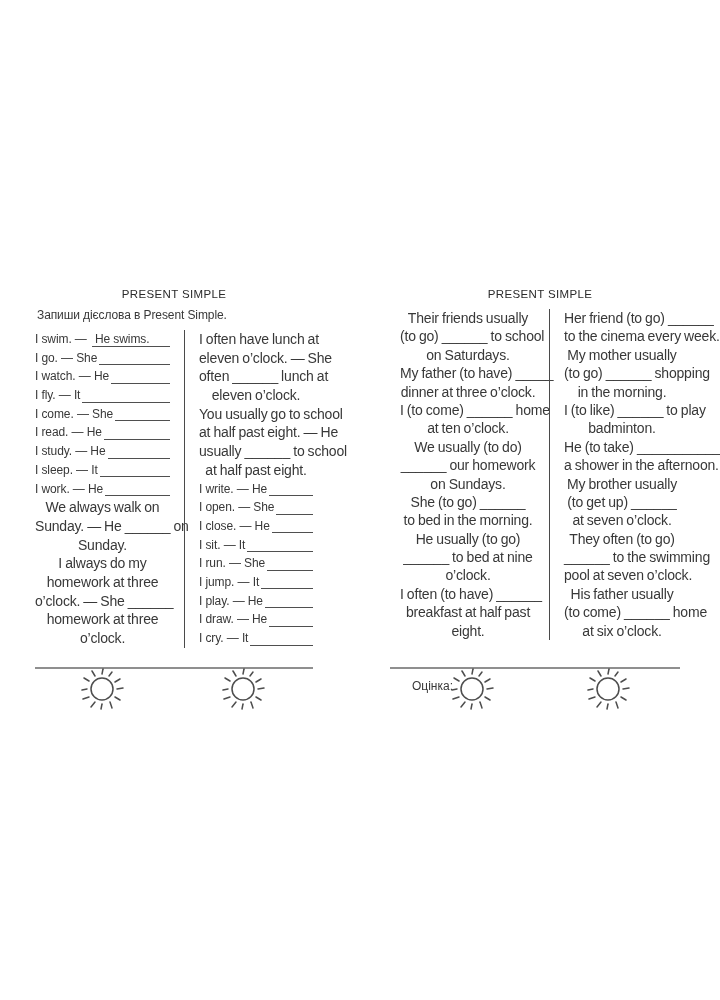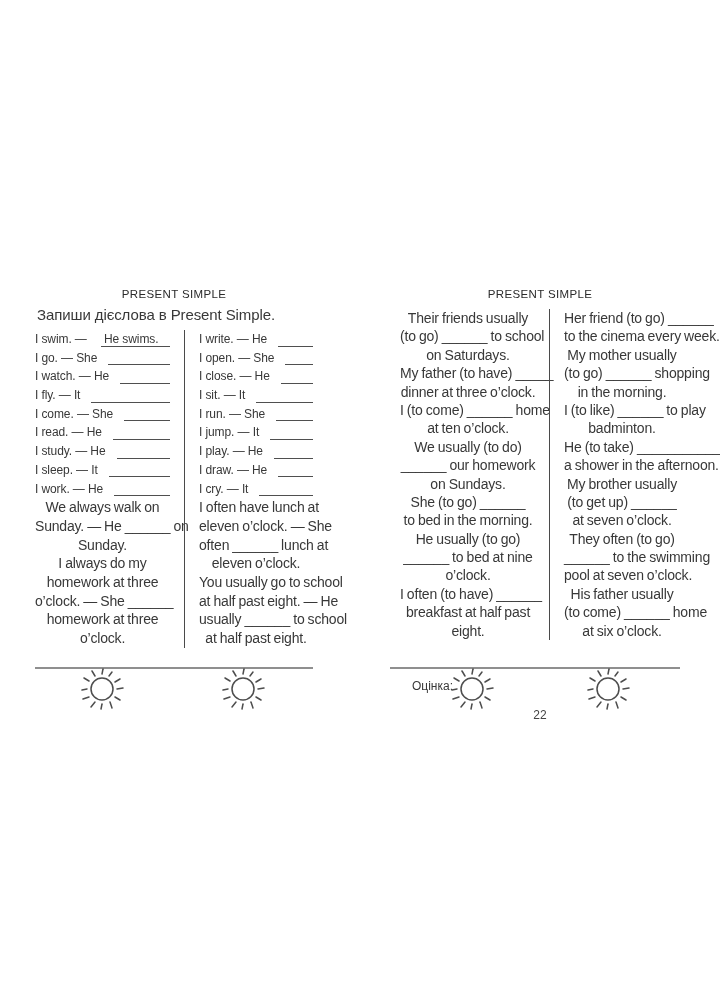--- a/index.html
+++ b/index.html
@@ -12,36 +12,36 @@
   .page{position:absolute;top:288px;width:278px;height:440px;}
   .page21{left:35px;}
   .page22{left:400px;width:280px;}
 
   .title{
     margin:0;text-align:center;
     font-size:11.5px;font-weight:normal;letter-spacing:0.35px;
     line-height:13px;color:#2b2b2b;
   }
   .instruction{
-    margin:7px 0 0 2px;font-size:15px;line-height:14px;
+    margin:7px 0 0 2px;font-size:12px;line-height:14px;
     letter-spacing:-0.1px;
   }
   .cols{display:flex;margin-top:8px;align-items:stretch;gap:7px;}
   .colL{width:135px;flex:0 0 auto;}
   .page22 .colL{width:136px;}
   .divider{width:1px;background:#4a4a4a;margin-left:7px;flex:0 0 auto;}
   .page22 .divider{margin-left:6px;}
   .colR{flex:1;padding-left:7px;min-width:0;}
 
   .drill{display:flex;height:18.7px;line-height:18.7px;font-size:12px;}
   .drill .pre{white-space:pre;flex:0 0 auto;letter-spacing:-0.1px;}
   .writing-line{
     flex:1;align-self:flex-start;height:15.5px;
     border-bottom:1.2px solid #4f4f4f;
-    margin-left:11px;padding-left:3px;white-space:nowrap;
+    margin-left:2px;padding-left:3px;white-space:nowrap;
   }
   .ans{font-size:12px;line-height:18.7px;letter-spacing:-0.1px;}
 
   .pline{
     height:18.7px;line-height:18.7px;font-size:14px;white-space:nowrap;
     word-spacing:-0.6px;letter-spacing:-0.18px;text-align:center;
   }
   .page22 .pline{height:18.4px;line-height:18.4px;}
 
   .rule{position:absolute;left:0;right:0;top:379px;height:2.2px;background:#8f8f8f;}
@@ -134,20 +134,38 @@
 
             <div class="pline">homework at three</div>
 
             <div class="pline">o’clock.</div>
           </div>
       </div>
       <div class="divider"></div>
       <div class="col colR">
         <div>
 
+            <div class="pline">I often have lunch at</div>
+
+            <div class="pline">eleven o’clock. — She</div>
+
+            <div class="pline">often ______ lunch at</div>
+
+            <div class="pline">eleven o’clock.</div>
+
+            <div class="pline">You usually go to school</div>
+
+            <div class="pline">at half past eight. — He</div>
+
+            <div class="pline">usually ______ to school</div>
+
+            <div class="pline">at half past eight.</div>
+          </div>
+        <div>
+
             <div class="drill">
               <span class="pre">I write. — He</span>
               <span class="writing-line"><span class="ans"></span></span>
             </div>
 
             <div class="drill">
               <span class="pre">I open. — She</span>
               <span class="writing-line"><span class="ans"></span></span>
             </div>
 
@@ -178,38 +196,20 @@
 
             <div class="drill">
               <span class="pre">I draw. — He</span>
               <span class="writing-line"><span class="ans"></span></span>
             </div>
 
             <div class="drill">
               <span class="pre">I cry. — It</span>
               <span class="writing-line"><span class="ans"></span></span>
             </div>
-          </div>
-        <div>
-
-            <div class="pline">I often have lunch at</div>
-
-            <div class="pline">eleven o’clock. — She</div>
-
-            <div class="pline">often ______ lunch at</div>
-
-            <div class="pline">eleven o’clock.</div>
-
-            <div class="pline">You usually go to school</div>
-
-            <div class="pline">at half past eight. — He</div>
-
-            <div class="pline">usually ______ to school</div>
-
-            <div class="pline">at half past eight.</div>
           </div>
       </div>
     </div>
     <div class="rule"></div>
     <div class="sun sun1">
       <svg viewBox="0 0 48 48">
         <circle cx="24" cy="24" r="11"></circle>
         <line x1="39" y1="24" x2="45" y2="23"></line>
         <line x1="37" y1="32" x2="42" y2="35"></line>
         <line x1="32" y1="37" x2="34" y2="43"></line>
@@ -357,16 +357,15 @@
         <line x1="17" y1="37" x2="13" y2="42"></line>
         <line x1="11" y1="32" x2="5" y2="34"></line>
         <line x1="9" y1="24" x2="4" y2="25"></line>
         <line x1="11" y1="16" x2="6" y2="13"></line>
         <line x1="17" y1="11" x2="14" y2="6"></line>
         <line x1="24" y1="9" x2="25" y2="4"></line>
         <line x1="31" y1="11" x2="34" y2="7"></line>
         <line x1="37" y1="17" x2="42" y2="14"></line>
       </svg>
     </div>
-    <div class="pagenum">22</div>
   </section>
 
 </div>
 
 </body></html>

